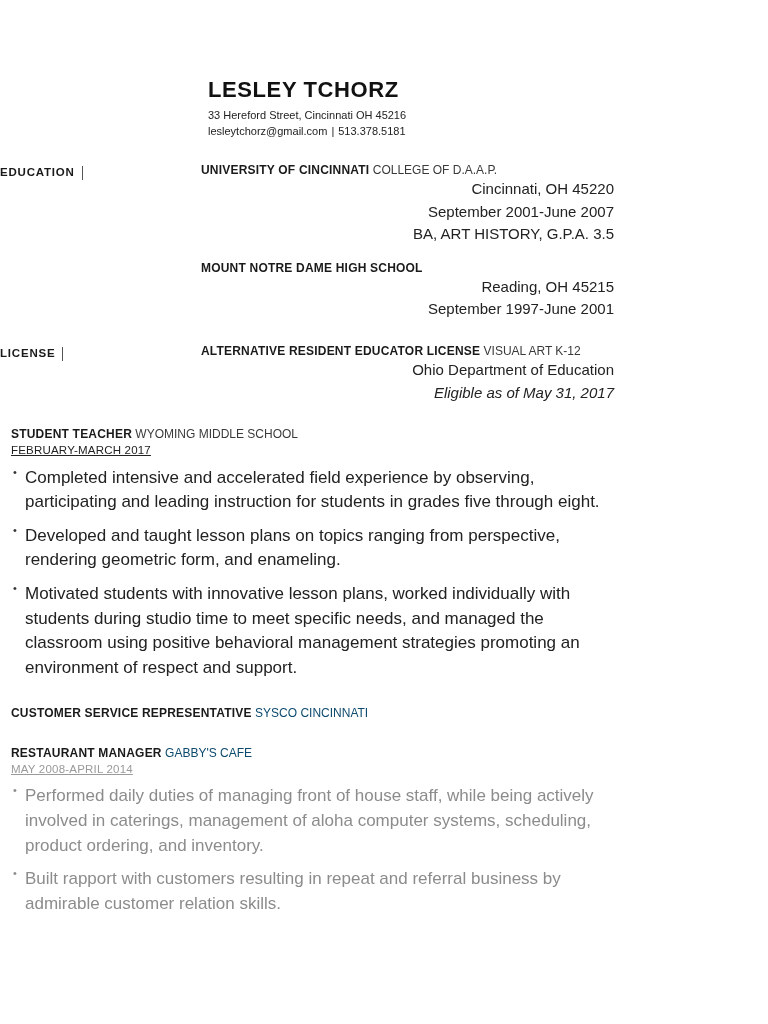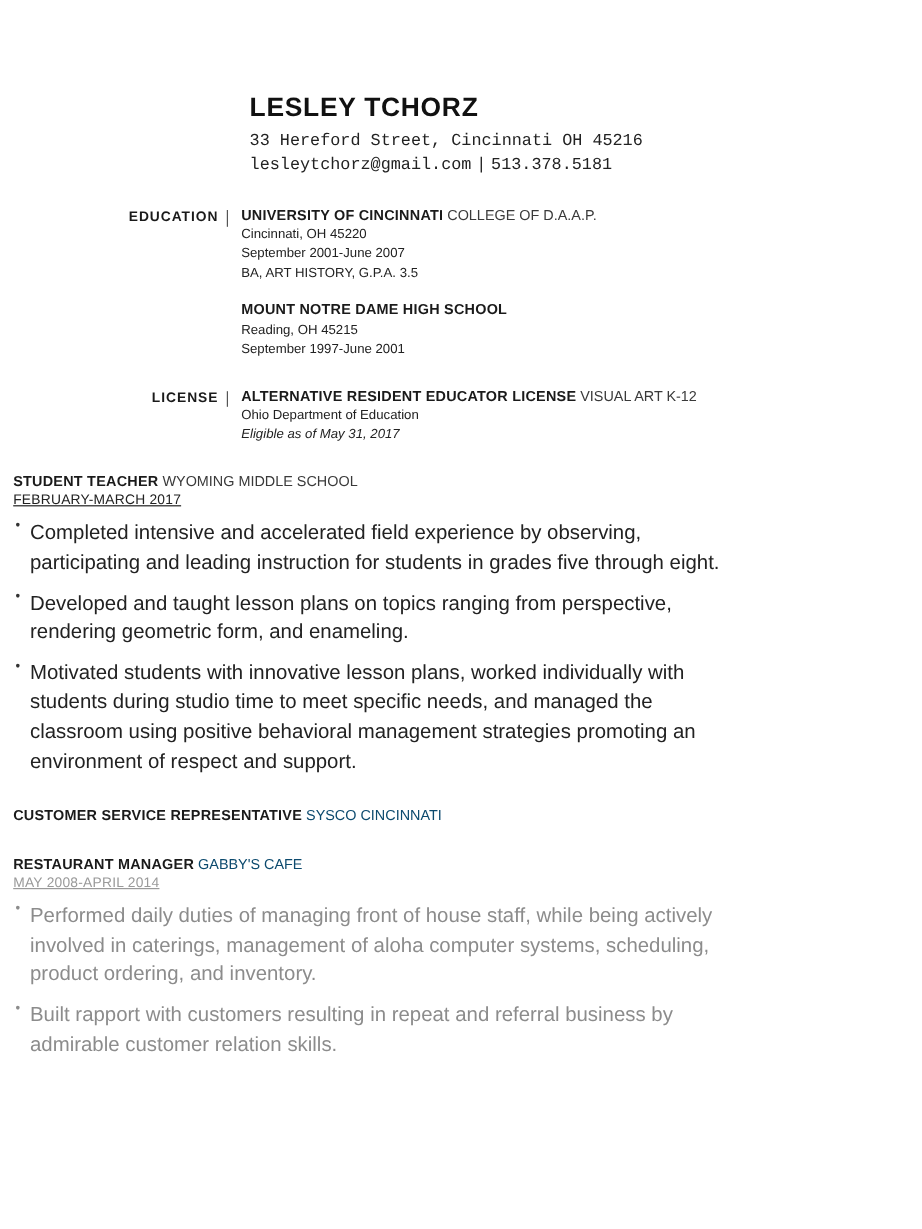--- a/index.html
+++ b/index.html
@@ -31,42 +31,39 @@
   }
   .name {
     font-size: 22px;
     font-weight: bold;
     letter-spacing: 0.6px;
     color: #111;
     margin: 0 0 6px 0;
     line-height: 1.1;
   }
   .contact-line {
-    font-size: 14px;
+    font-size: 11px;
     color: #222;
     line-height: 1.45;
-    font-family: Liberation Mono, monospace;
   }
   .contact-sep {
     padding: 0 4px;
     color: #222;
   }
 
   
   .section {
     display: flex;
     margin-top: 22px;
   }
   .section-label-col {
     width: 190px;
     flex: 0 0 190px;
-    text-align: right;
     padding-right: 0;
     box-sizing: border-box;
-    padding-left: 20px;
   }
   .section-label {
     font-size: 11.5px;
     font-weight: bold;
     letter-spacing: 0.8px;
     color: #1a1a1a;
     display: inline-block;
     padding-right: 7px;
     border-right: 1px solid #555;
     line-height: 1.2;
@@ -94,23 +91,24 @@
   }
   .entry-title .light {
     font-weight: normal;
     color: #3a3a3a;
   }
   .entry-title .light-gray {
     font-weight: normal;
     color: #0c4a6e;
   }
   .entry-line {
-    font-size: 11px;
+    font-size: 15px;
     color: #222;
     line-height: 1.5;
+    text-align: right;
   }
   .entry-line.italic {
     font-style: italic;
   }
   .entry-dates {
     font-size: 11.5px;
     color: #222;
     line-height: 1.5;
     letter-spacing: 0.2px;
     text-decoration: underline;

